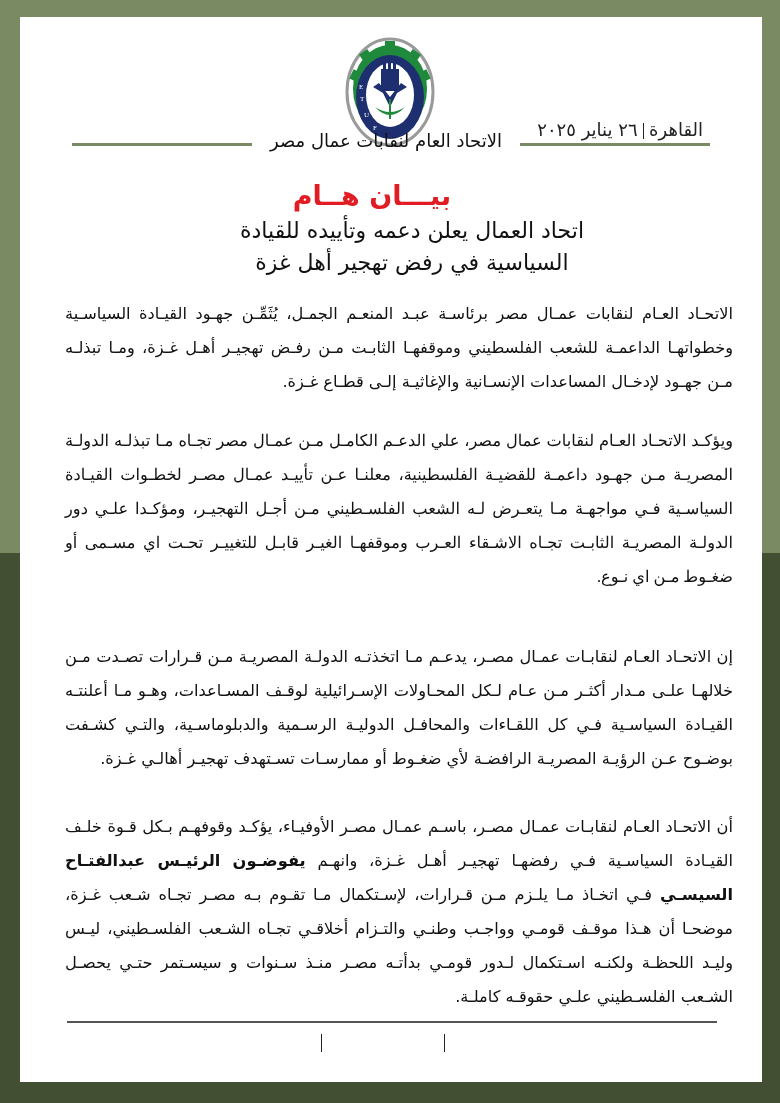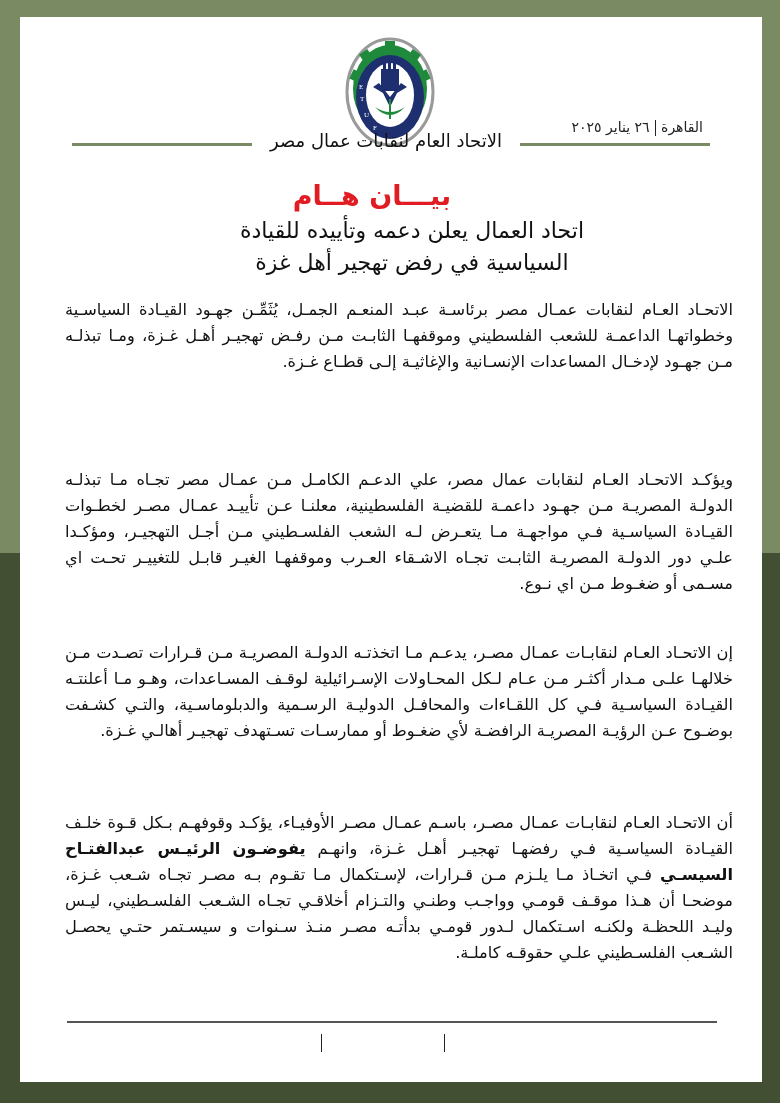--- a/index.html
+++ b/index.html
@@ -1,34 +1,34 @@
 <!DOCTYPE html>
 <html><head>
 <meta charset="utf-8">
 <style>
   html,body{margin:0;padding:0;}
   body{width:780px;height:1103px;position:relative;overflow:hidden;background:#7a8a63;font-family:"DejaVu Sans",sans-serif;}
   .bg-top{position:absolute;left:0;top:0;width:780px;height:553px;background:#7a8a63;}
   .bg-bottom{position:absolute;left:0;top:553px;width:780px;height:550px;background:#434f33;}
   .page{position:absolute;left:20px;top:17px;width:742px;height:1065px;background:#ffffff;}
   .logo{position:absolute;left:345px;top:37px;width:90px;height:110px;}
-  .meta-date{position:absolute;right:77px;top:119px;font-size:14px;color:#222;direction:rtl;white-space:nowrap;}
+  .meta-date{position:absolute;right:77px;top:119px;font-size:18px;color:#222;direction:rtl;white-space:nowrap;}
   .meta-date .sep{display:inline-block;width:1.5px;height:16px;background:#222;vertical-align:middle;margin:0 5px;}
   .rule{position:absolute;height:3px;background:#7a8a63;}
   .rule.right{left:520px;top:143px;width:190px;}
   .rule.left{left:72px;top:143px;width:180px;}
   .org-name{position:absolute;left:260px;top:130px;width:252px;text-align:center;font-size:18px;font-weight:normal;color:#111;direction:rtl;white-space:nowrap;}
   .headline{position:absolute;left:0;width:744px;text-align:center;direction:rtl;}
   .headline.red{top:180px;font-size:27px;font-weight:bold;color:#e21c23;}
   .headline.sub{font-size:22px;color:#111;padding-left:40px;}
   .headline.sub1{top:218px;}
   .headline.sub2{top:250px;}
-  .body{position:absolute;left:65px;width:668px;direction:rtl;text-align:justify;text-align-last:right;font-size:16.2px;line-height:26px;color:#111;}
+  .body{position:absolute;left:65px;width:668px;direction:rtl;text-align:justify;text-align-last:right;font-size:16.2px;line-height:34px;color:#111;}
   .p1{top:297px;}
-  .p2{top:467px;}
+  .p2{top:424px;font-family:Liberation Serif, serif;}
   .p3{top:640px;}
   .p4{top:810px;}
   .body b{font-weight:bold;}
   .foot-rule{position:absolute;left:67px;top:1021px;width:650px;height:2px;background:#555;}
   .footer{position:absolute;left:0;top:1033px;width:780px;text-align:center;font-family:"Liberation Serif",serif;font-size:16px;color:#ffffff;white-space:nowrap;}
   .footer .bar{display:inline-block;width:1px;height:18px;background:#222;vertical-align:middle;margin:0 6px;}
 </style>
 </head>
 <body>
 

